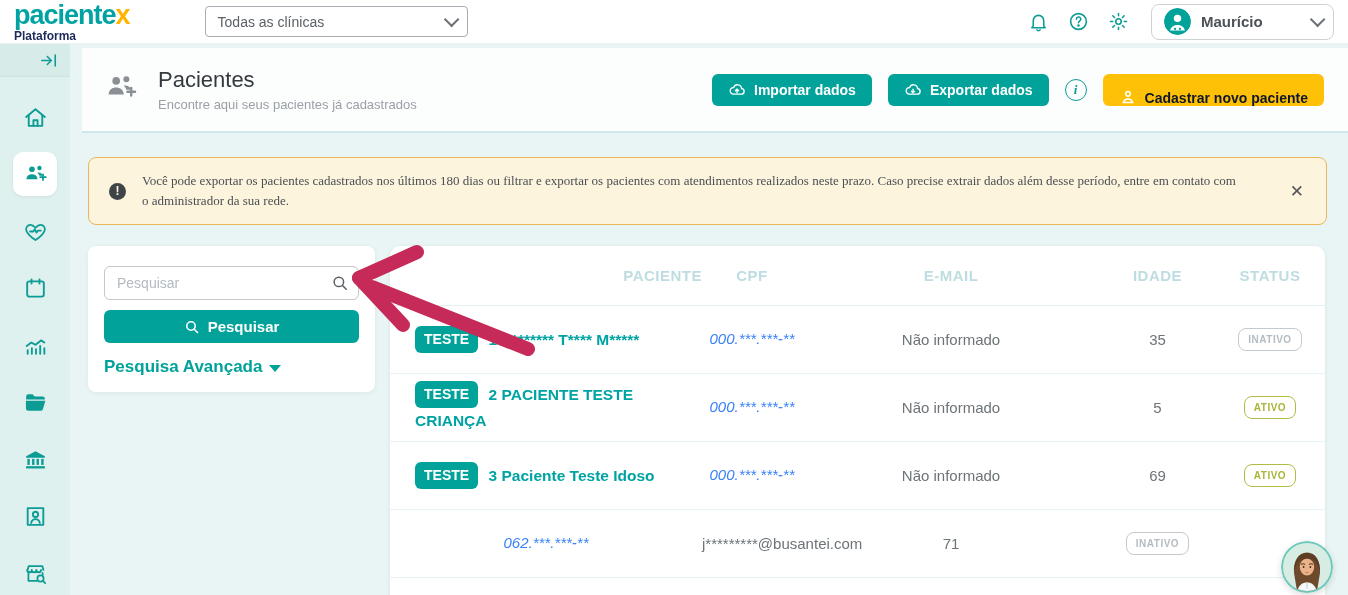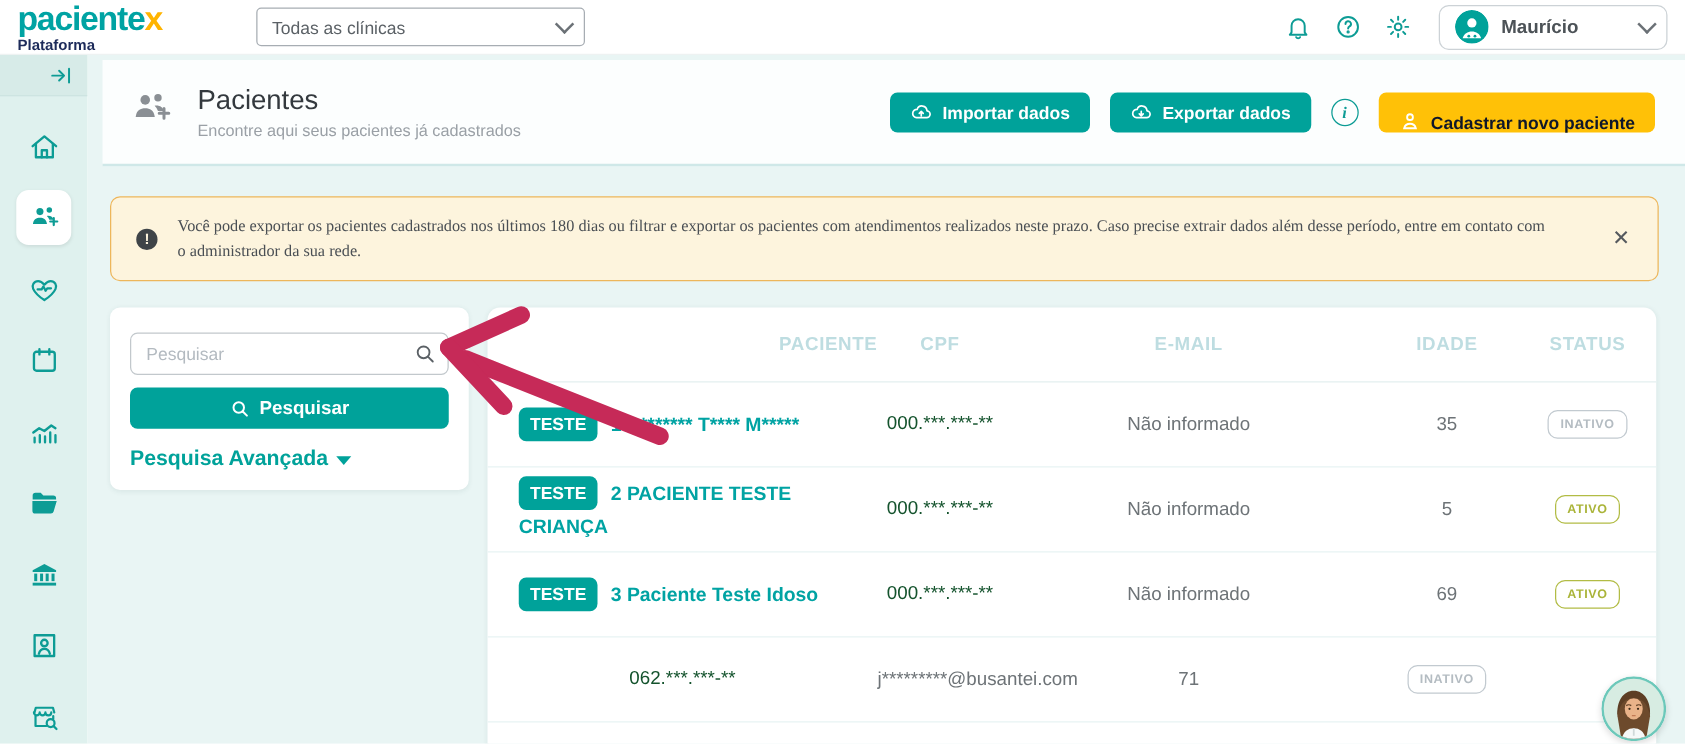--- a/index.html
+++ b/index.html
@@ -92,21 +92,21 @@
                 border-radius:10px 10px 0 0; box-shadow:0 1px 4px rgba(40,80,80,.08); overflow:hidden; }
   .t-row { display:grid; grid-template-columns:312px 100px 298px 115px 110px; align-items:center; }
   .t-head { height:60px; border-bottom:1px solid #e3f0f0; }
   .t-head span { font-size:15px; font-weight:700; color:#bedde1; letter-spacing:.5px; text-align:center; }
   .t-head span:first-child { text-align:right; }
   .t-body .t-row { height:68px; border-bottom:1px solid #e8f4f3; }
   .cell-name { padding-left:25px; line-height:1.6; }
   .badge-teste { display:inline-block; background:#00a29a; color:#fff; font-size:14px; font-weight:700;
                  padding:2px 9px 3px; border-radius:6px; margin-right:6px; vertical-align:1px; }
   .p-name { color:#00a3a3; font-size:15.5px; font-weight:700; cursor:pointer; }
-  .cell-cpf { text-align:center; color:#14532d; font-size:15px; line-height:1.35; padding:0 4px; }
+  .cell-cpf { text-align:center; color:#3b82f6; font-size:15px; line-height:1.35; padding:0 4px;font-style:italic; }
   .cell-email { text-align:center; color:#6d7377; font-size:15px; }
   .cell-age { text-align:center; color:#6d7377; font-size:15px; }
   .cell-status { text-align:center; }
   .status-badge { display:inline-block; font-size:10px; font-weight:700; letter-spacing:.5px;
                   padding:5px 9px; border-radius:8px; }
   .status-badge.active { color:#aab439; border:1px solid #b2bc45; }
   .status-badge.inactive { color:#b4bcc2; border:1px solid #c2cad0; }
 
   
   .arrow-overlay { position:absolute; inset:0; pointer-events:none; z-index:8; }

